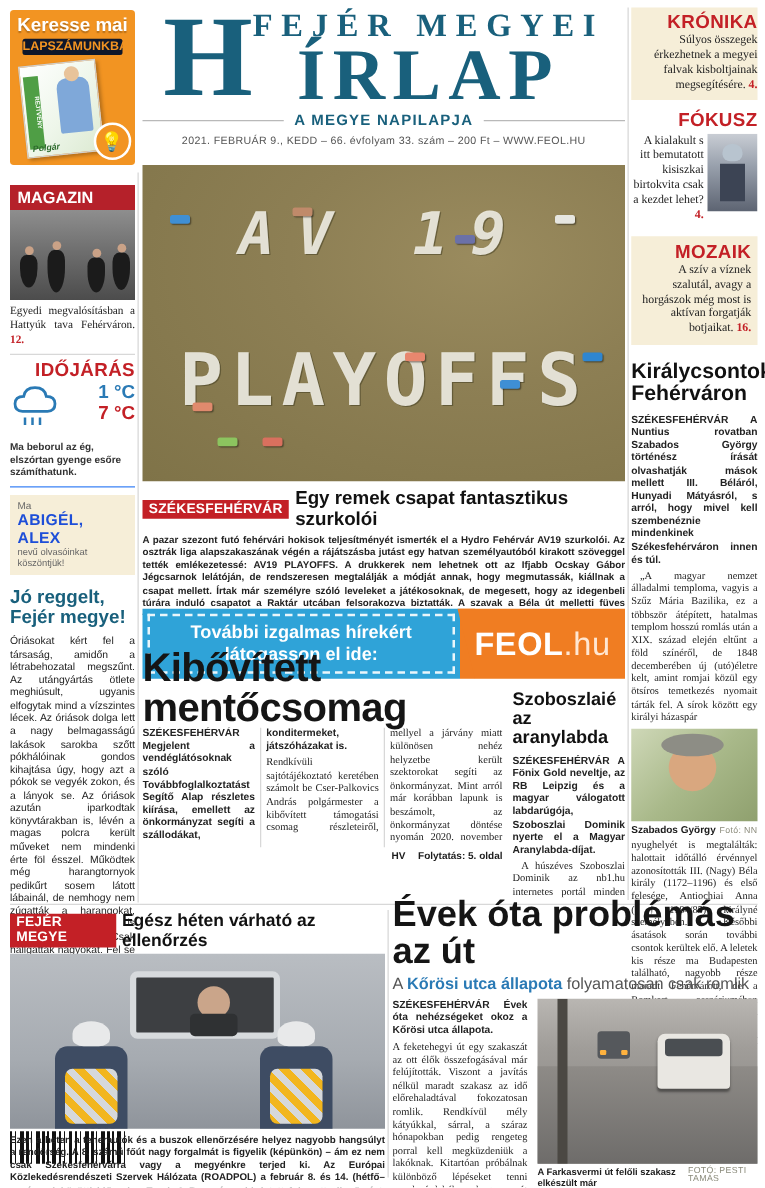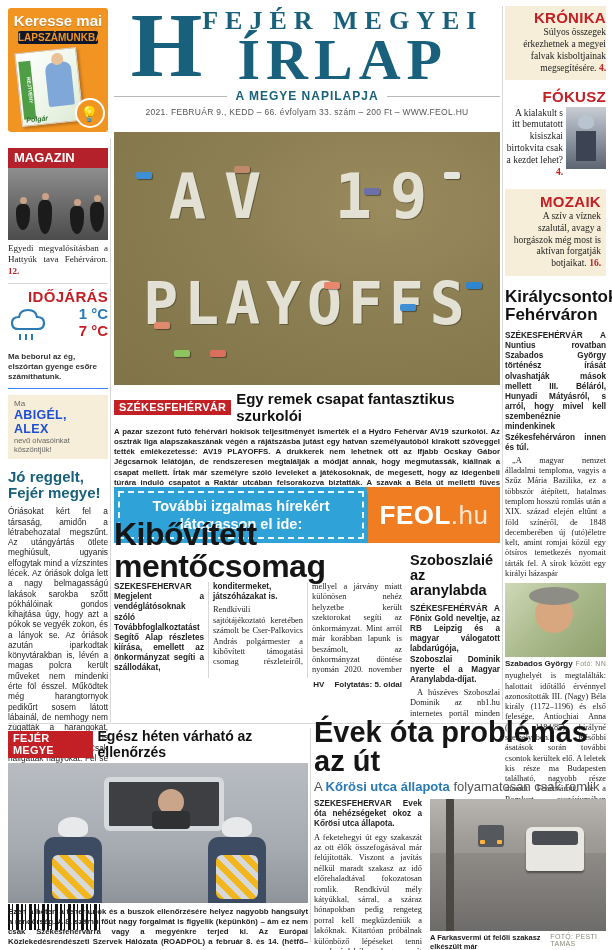--- a/index.html
+++ b/index.html
@@ -89,21 +89,21 @@
   .barcode-wrap { margin-top:6px; }
   .barcode-num { font-size:6px; letter-spacing:2px; color:#777; text-align:right; padding-right:14px; }
   .barcode { height:26px; background:repeating-linear-gradient(90deg,#111 0 2px,#fff 2px 4px,#111 4px 5px,#fff 5px 8px,#111 8px 11px,#fff 11px 13px); width:92px; }
 
   
   .aerial { position:absolute; left:114px; top:132px; width:386px; height:253px; background:
       radial-gradient(ellipse at 70% 30%, #9a8b5e 0%, #8d7f54 40%, #7f7348 100%);
     overflow:hidden; }
   .aerial-word { position:absolute; width:100%; text-align:center; font-weight:bold; color:rgba(238,236,226,.92);
     text-shadow:1px 1px 0 rgba(60,55,30,.5); font-family:"DejaVu Sans Mono", monospace; }
-  .aerial-w1 { top:28px; font-size:62px; letter-spacing:18px; }
+  .aerial-w1 { top:28px; font-size:47px; letter-spacing:18px;font-style:italic; }
   .aerial-w2 { top:138px; font-size:58px; letter-spacing:6px; }
   .car { position:absolute; width:16px; height:7px; border-radius:2px; box-shadow:1px 1px 1px rgba(0,0,0,.4); }
 
   .main-caption { position:absolute; left:114px; top:390px; width:386px; }
   .main-caption-head { display:flex; align-items:center; gap:5px; margin-bottom:3px; }
   .main-caption-head h3 { font-size:15px; color:#111; }
   .main-caption .cap-body { font-size:7.8px; font-weight:bold; line-height:1.3; text-align:justify; color:#222; }
   .cap-foot { display:flex; justify-content:space-between; margin-top:1px; font-size:7.6px; }
   .cap-foot .sig { color:#8a8a7a; font-weight:bold; }
 

